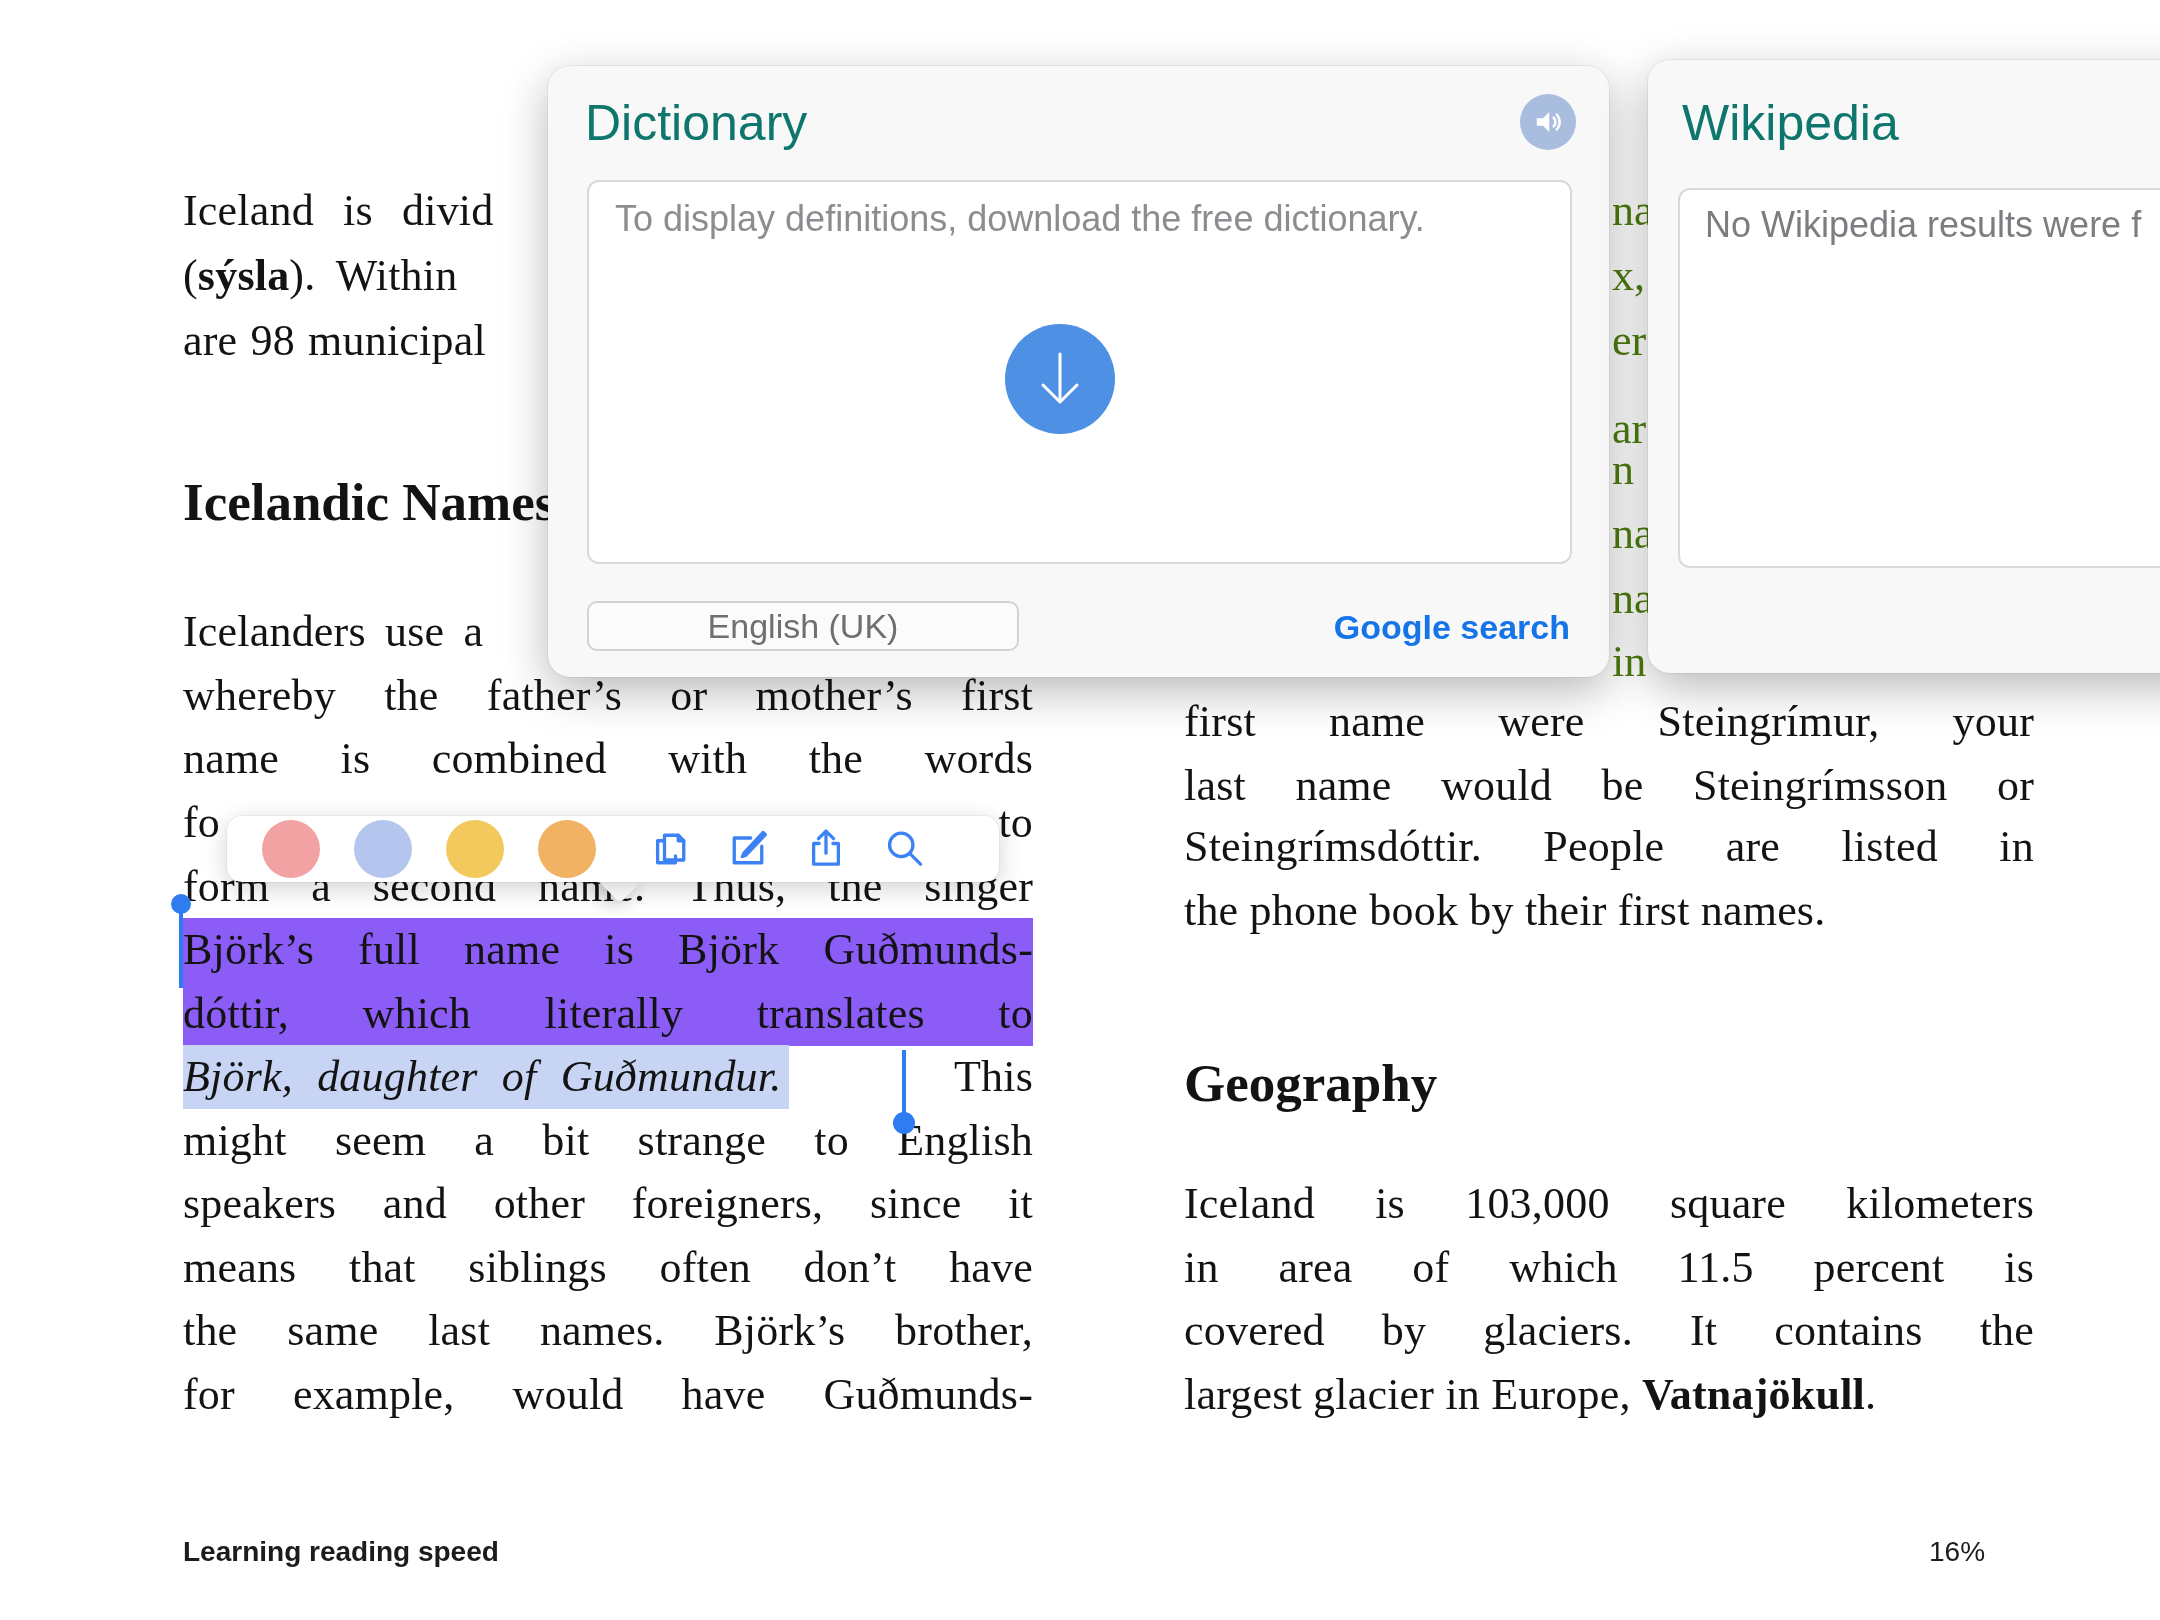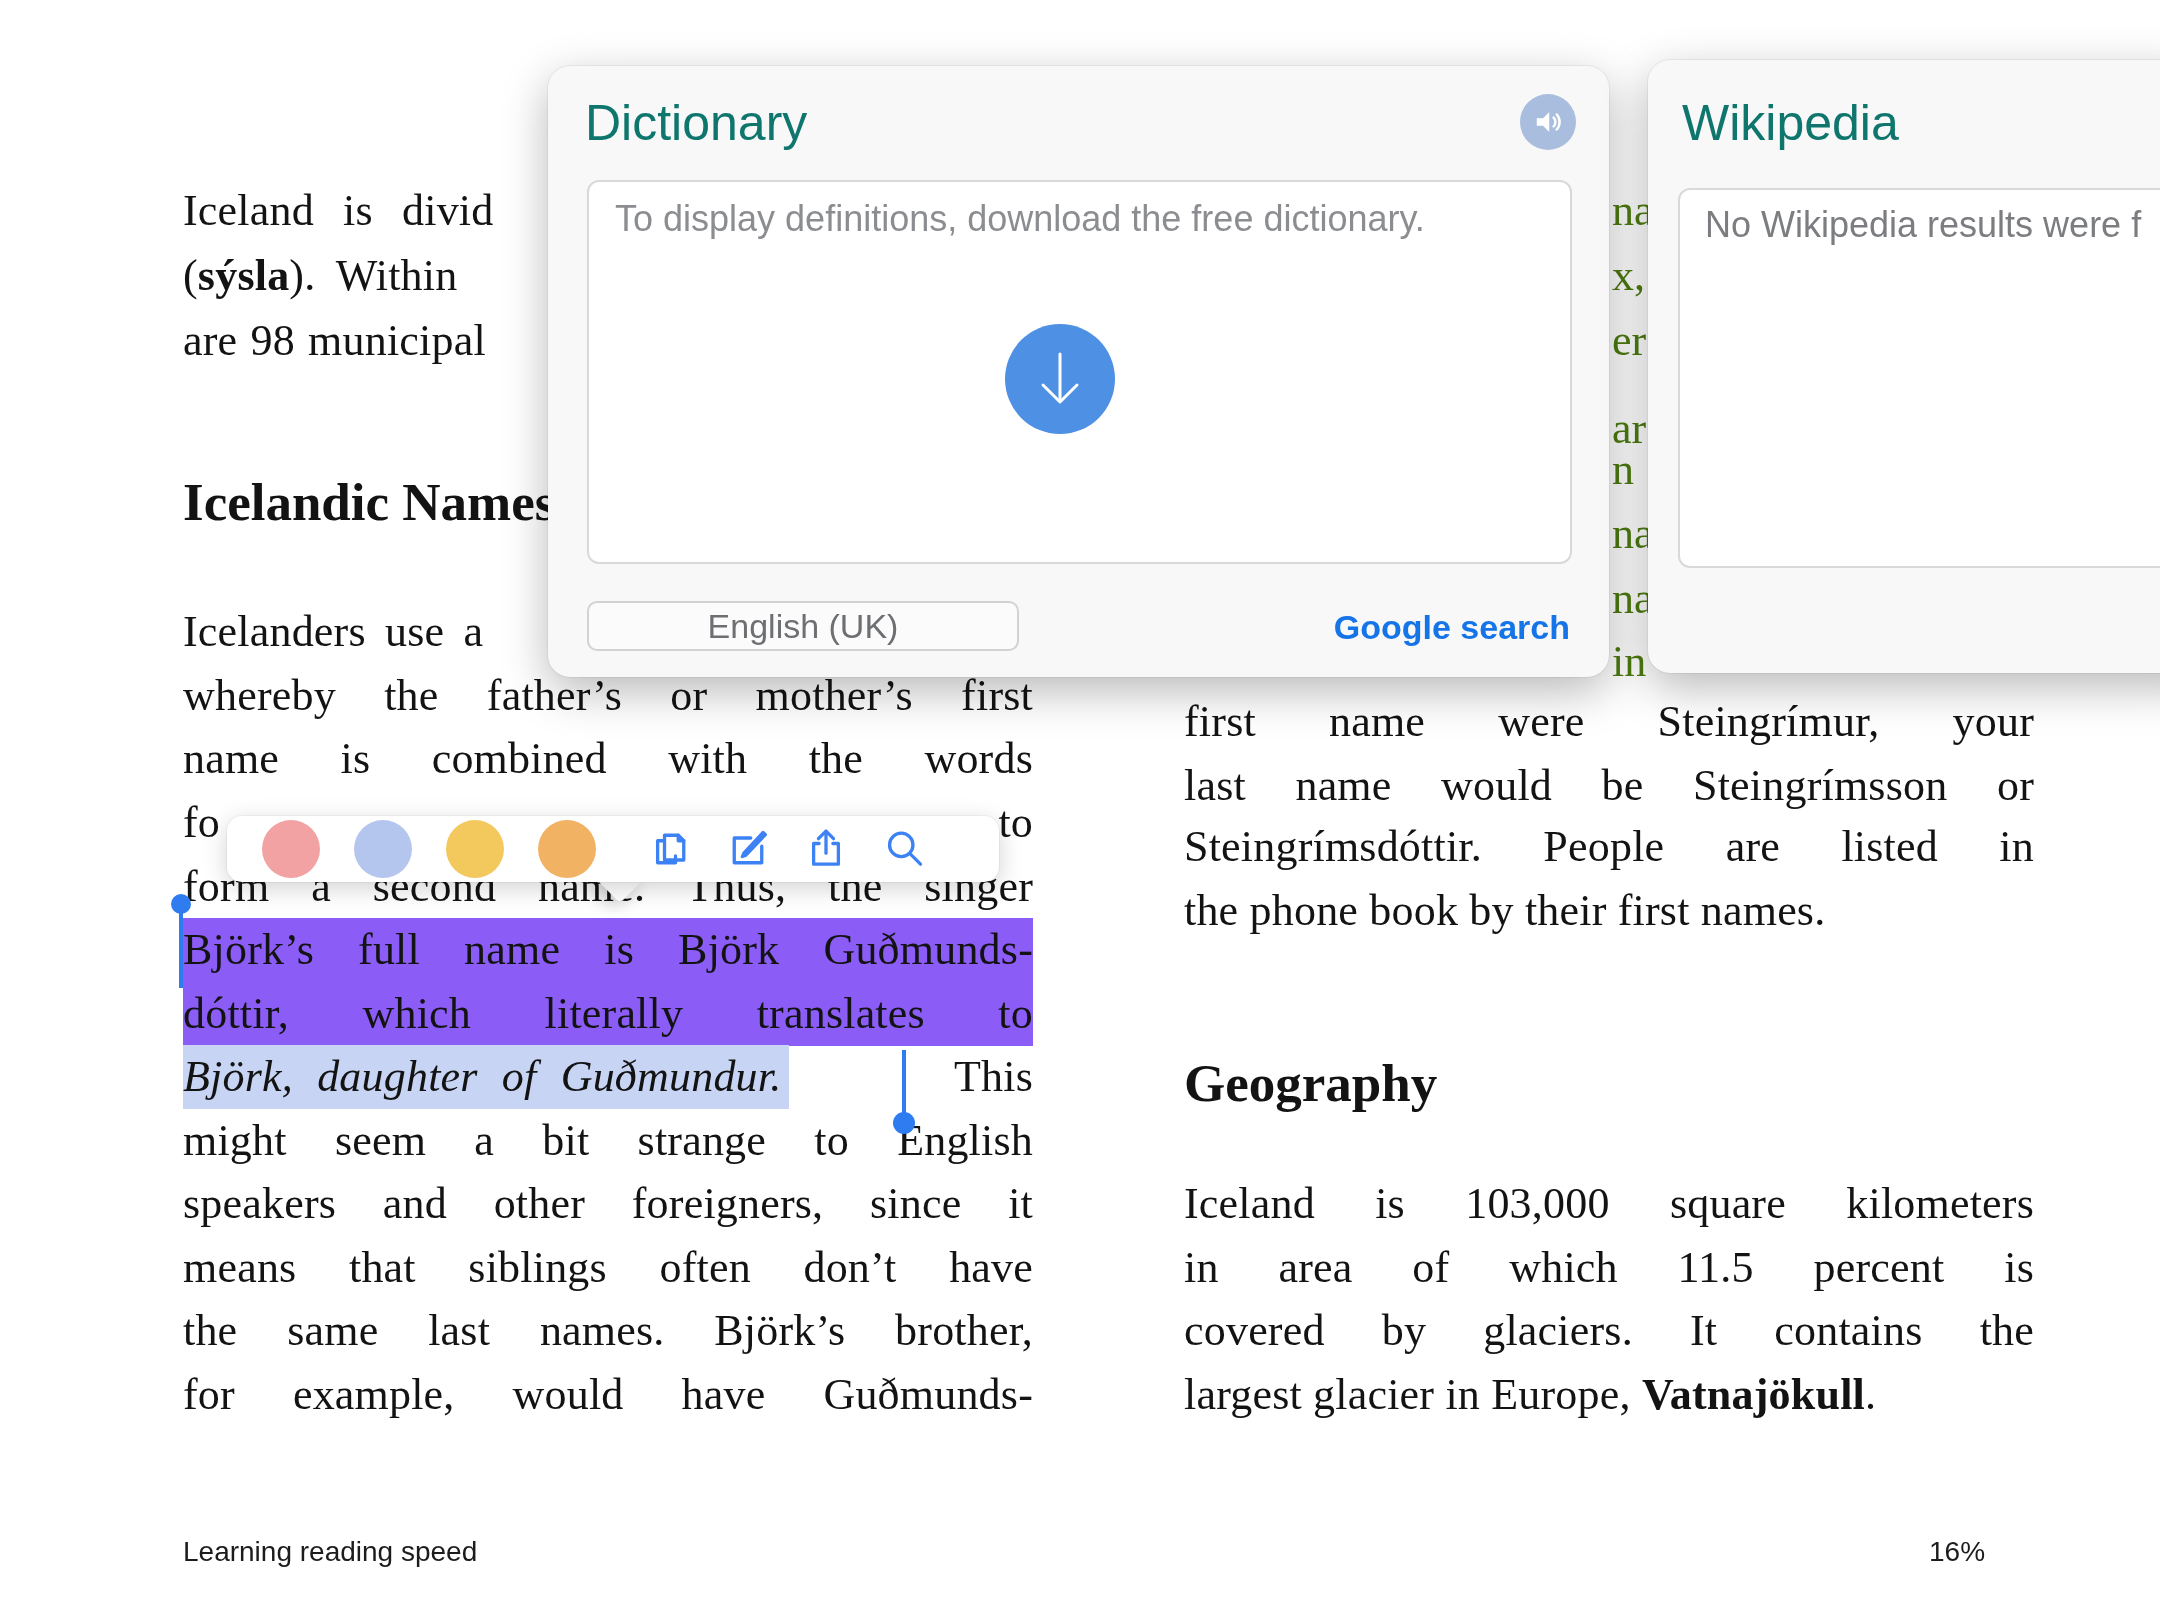--- a/index.html
+++ b/index.html
@@ -45,21 +45,21 @@
   #speaker-btn{position:absolute;left:972px;top:28px;width:56px;height:56px;border-radius:50%;background:#a9bddf;
                display:flex;align-items:center;justify-content:center;}
   #lang-btn{position:absolute;left:39px;top:535px;width:432px;height:50px;border:2px solid #d2d2d2;
             border-radius:10px;background:#fbfbfb;box-sizing:border-box;text-align:center;
             line-height:46px;font-size:34px;color:#6d6f72;}
   #google-link{position:absolute;right:39px;top:538px;width:400px;text-align:right;
                font-size:34px;font-weight:700;color:#1574e8;line-height:46px;}
   
   .footer-text{position:absolute;top:1536px;font-size:28px;color:#1c1c1c;z-index:1;
                font-family:"Liberation Sans", sans-serif;}
-  #footer-left{left:183px;}
+  #footer-left{left:183px;font-weight:bold;}
   #footer-right{left:1929px;}
 </style>
 </head>
 <body>
 
 <div id="screen">
 
   <div id="left-col" class="col">
       <div class="line" style="top: 179px; word-spacing: 18px;"><span>Iceland is divid</span></div>
       <div class="line" style="top: 244px; word-spacing: 10px;"><span>(</span><span style="font-weight: 700;">sýsla</span><span>).  Within</span></div>

